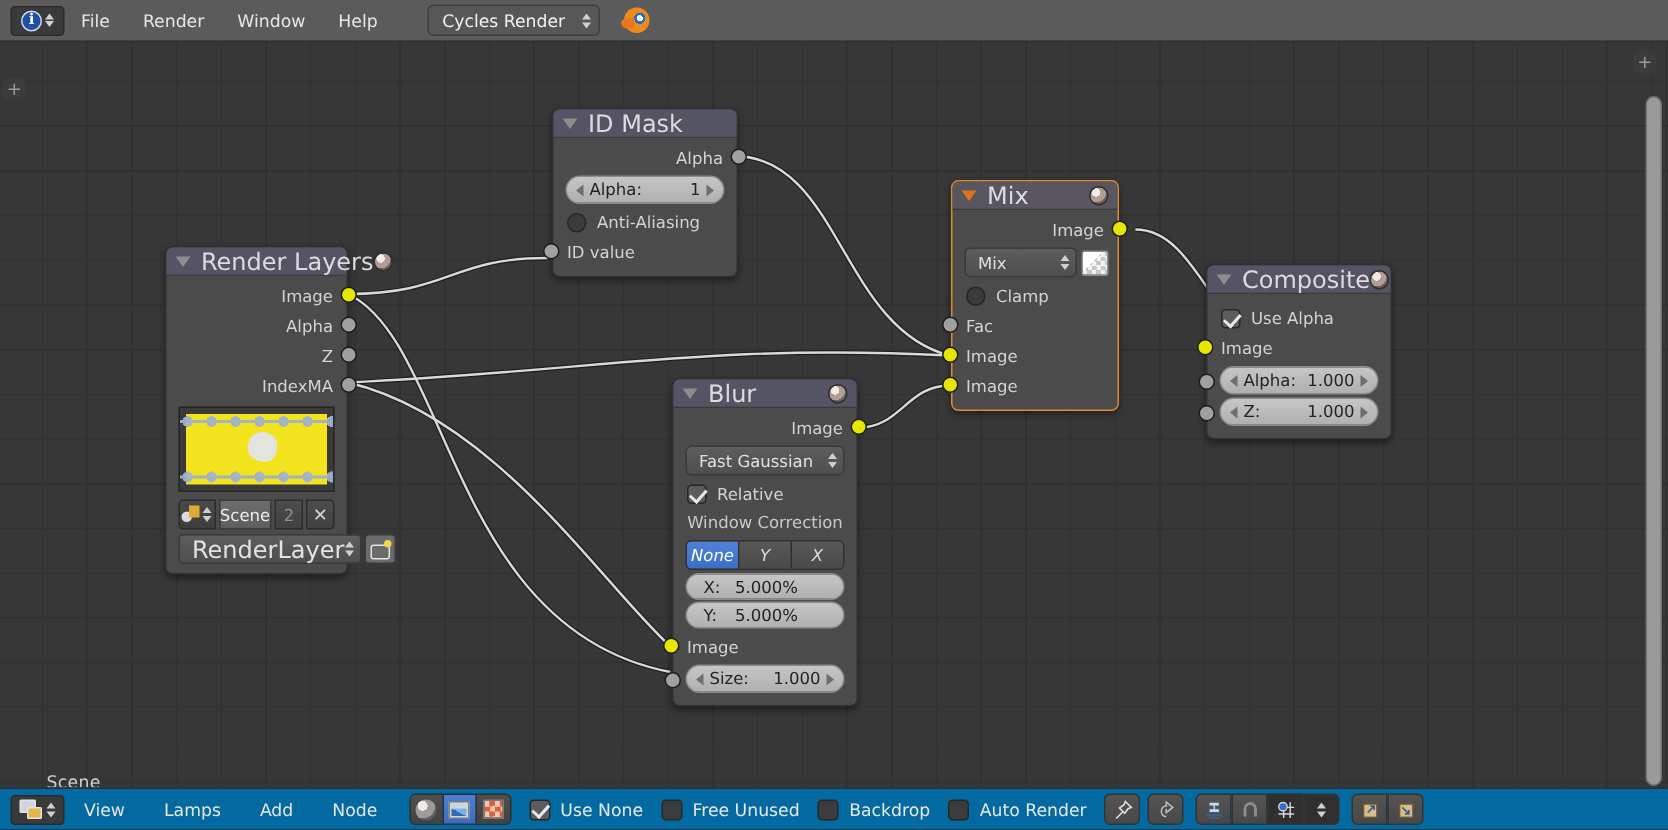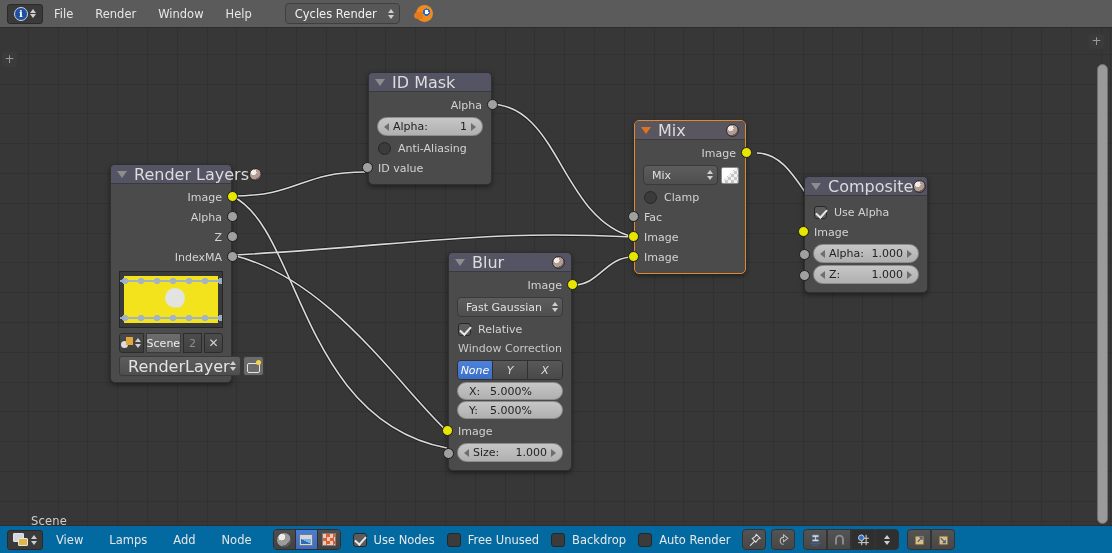--- a/index.html
+++ b/index.html
@@ -643,21 +643,21 @@
       <div class="active">
           <span class="sg-img"></span>
         </div>
       <div>
           <span class="sg-checker"></span>
         </div>
     </div>
 
     <div class="bb-check">
       <span class="cb on"></span>
-      <span>Use Nodes</span>
+      <span>Use None</span>
     </div>
     <div class="bb-check">
       <span class="cb"></span>
       <span>Free Unused</span>
     </div>
     <div class="bb-check">
       <span class="cb"></span>
       <span>Backdrop</span>
     </div>
     <div class="bb-check">

